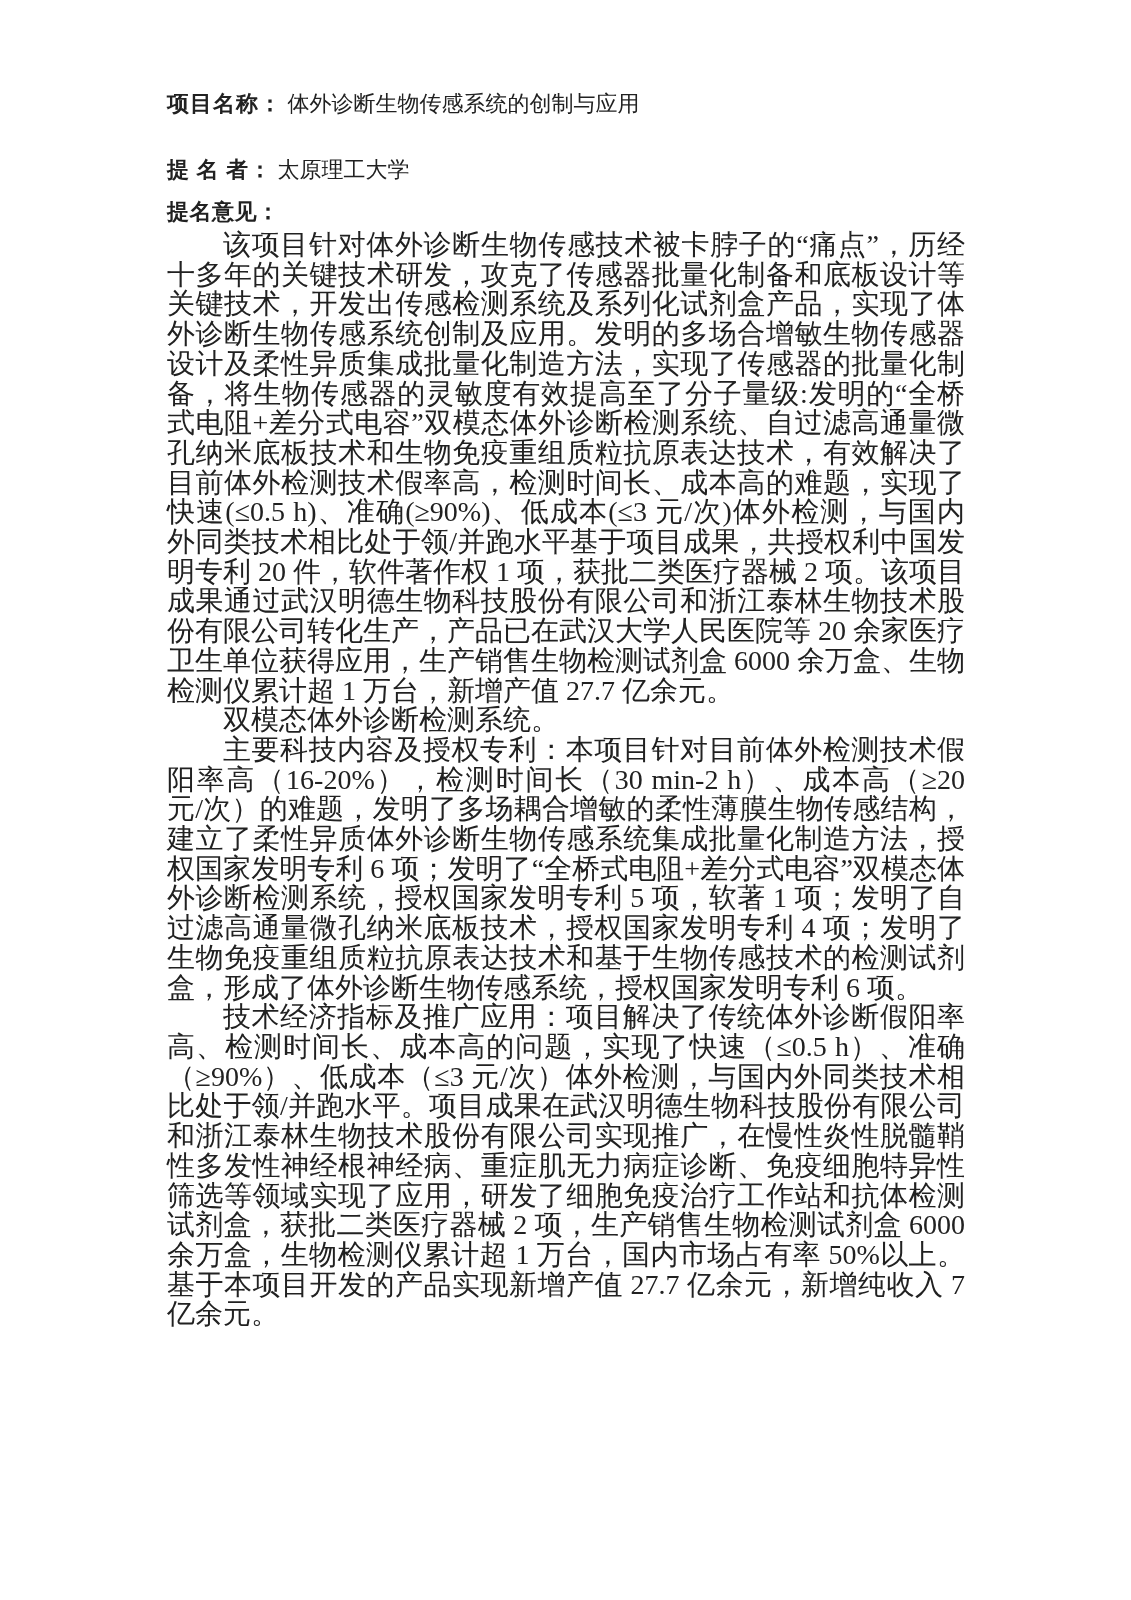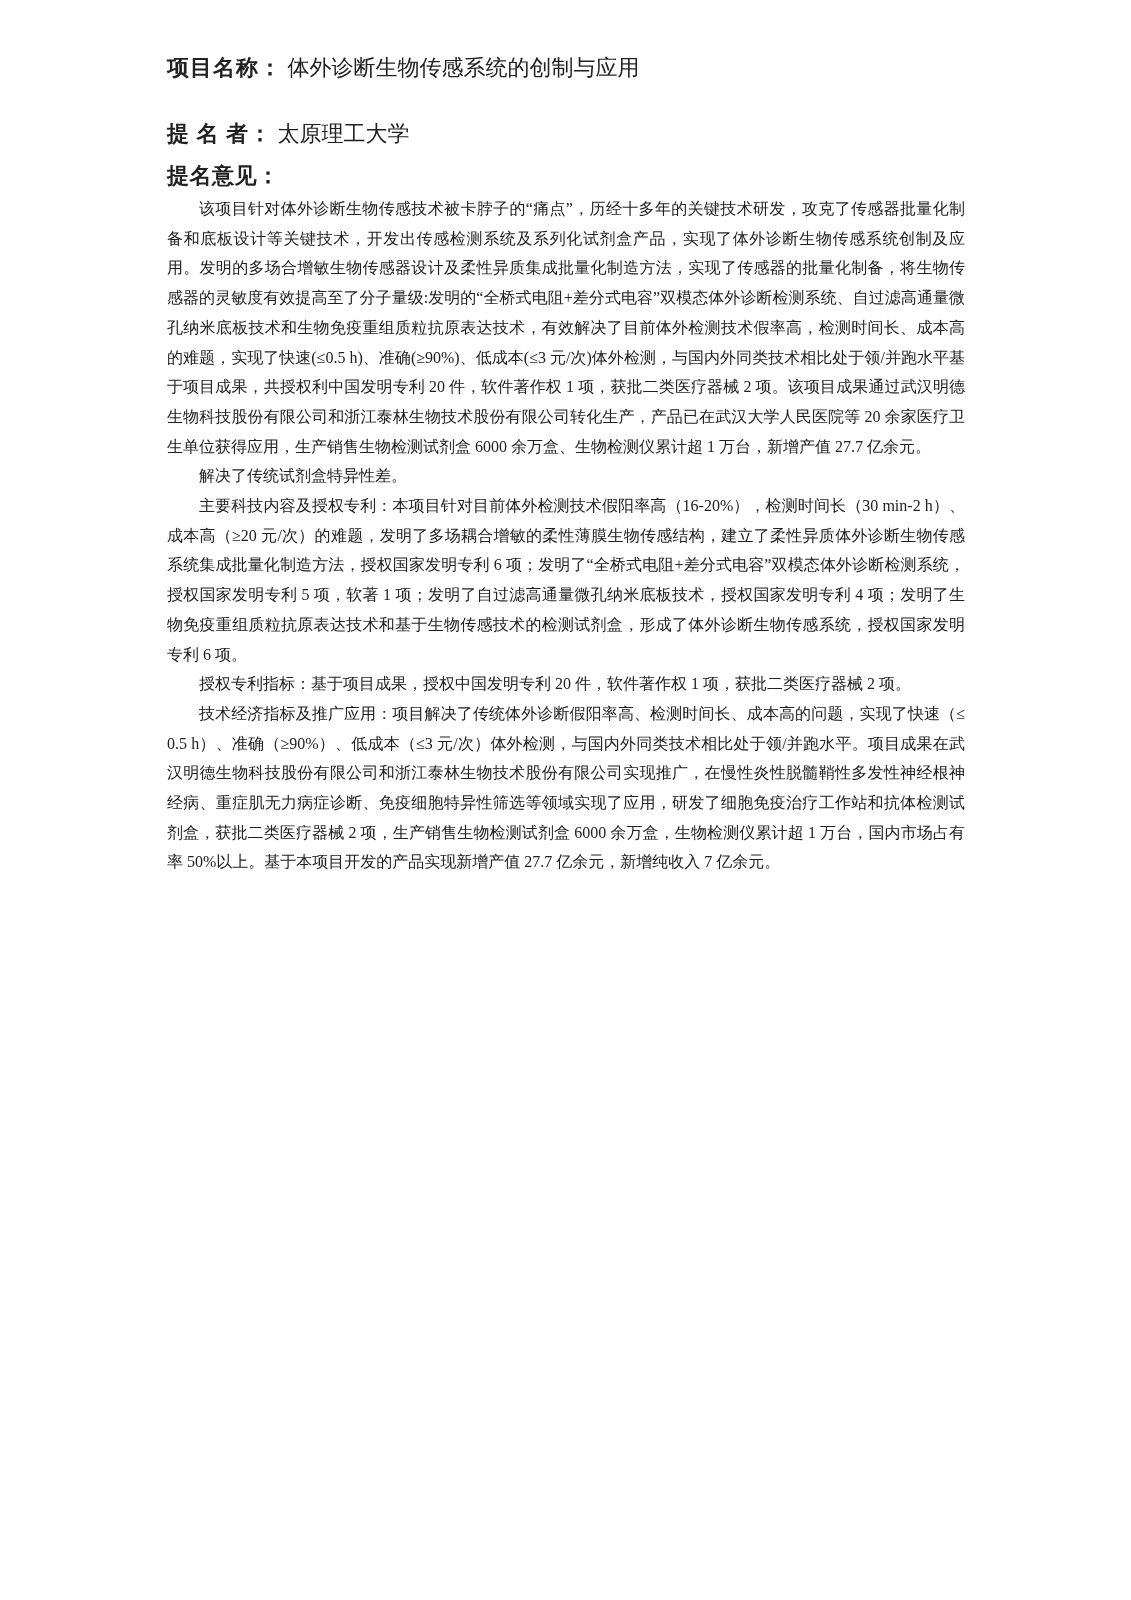--- a/index.html
+++ b/index.html
@@ -7,21 +7,21 @@
     padding: 0;
     background: #ffffff;
   }
   .doc-page {
     position: relative;
     width: 1131px;
     height: 1600px;
     margin: 0 auto;
     background: #ffffff;
     box-sizing: border-box;
-    padding: 54px 166px 0 167px;
+    padding: 90px 166px 0 167px;
     font-family: "Liberation Serif", "DejaVu Serif", serif;
     color: #212121;
     overflow: hidden;
   }
   .field-row {
     margin: 0 0 38px 0;
     font-size: 22px;
     line-height: 28px;
   }
   .field-row .field-label {
@@ -39,21 +39,21 @@
     font-size: 22px;
     line-height: 28px;
     font-weight: bold;
     letter-spacing: 0.5px;
   }
   .sec-heading.intro-heading {
     margin-top: 38px;
   }
   .para {
     margin: 0;
-    font-size: 16px;
+    font-size: 28px;
     line-height: 29.7px;
     text-align: justify;
     text-indent: 2em;
     word-break: break-all;
   }
 </style>
 </head>
 <body>
 
 <div class="doc-page">
@@ -64,20 +64,19 @@
   </p>
 
   <p class="field-row nominator-row">
     <span class="field-label">提 名 者：</span>
     <span class="field-value">太原理工大学</span>
   </p>
 
   <h3 class="sec-heading">提名意见：</h3>
 
   <p class="para">该项目针对体外诊断生物传感技术被卡脖子的“痛点”，历经十多年的关键技术研发，攻克了传感器批量化制备和底板设计等关键技术，开发出传感检测系统及系列化试剂盒产品，实现了体外诊断生物传感系统创制及应用。发明的多场合增敏生物传感器设计及柔性异质集成批量化制造方法，实现了传感器的批量化制备，将生物传感器的灵敏度有效提高至了分子量级:发明的“全桥式电阻+差分式电容”双模态体外诊断检测系统、自过滤高通量微孔纳米底板技术和生物免疫重组质粒抗原表达技术，有效解决了目前体外检测技术假率高，检测时间长、成本高的难题，实现了快速(≤0.5 h)、准确(≥90%)、低成本(≤3 元/次)体外检测，与国内外同类技术相比处于领/并跑水平基于项目成果，共授权利中国发明专利 20 件，软件著作权 1 项，获批二类医疗器械 2 项。该项目成果通过武汉明德生物科技股份有限公司和浙江泰林生物技术股份有限公司转化生产，产品已在武汉大学人民医院等 20 余家医疗卫生单位获得应用，生产销售生物检测试剂盒 6000 余万盒、生物检测仪累计超 1 万台，新增产值 27.7 亿余元。</p>
-  <p class="para">解决了传统试剂盒特异性差。</p>
+  <p class="para">双模态体外诊断检测系统。</p>
 
 
   <p class="para">主要科技内容及授权专利：本项目针对目前体外检测技术假阳率高（16-20%），检测时间长（30 min-2 h）、成本高（≥20 元/次）的难题，发明了多场耦合增敏的柔性薄膜生物传感结构，建立了柔性异质体外诊断生物传感系统集成批量化制造方法，授权国家发明专利 6 项；发明了“全桥式电阻+差分式电容”双模态体外诊断检测系统，授权国家发明专利 5 项，软著 1 项；发明了自过滤高通量微孔纳米底板技术，授权国家发明专利 4 项；发明了生物免疫重组质粒抗原表达技术和基于生物传感技术的检测试剂盒，形成了体外诊断生物传感系统，授权国家发明专利 6 项。</p>
-  <p class="para">授权专利指标：基于项目成果，授权中国发明专利 20 件，软件著作权 1 项，获批二类医疗器械 2 项。</p>
   <p class="para">技术经济指标及推广应用：项目解决了传统体外诊断假阳率高、检测时间长、成本高的问题，实现了快速（≤0.5 h）、准确（≥90%）、低成本（≤3 元/次）体外检测，与国内外同类技术相比处于领/并跑水平。项目成果在武汉明德生物科技股份有限公司和浙江泰林生物技术股份有限公司实现推广，在慢性炎性脱髓鞘性多发性神经根神经病、重症肌无力病症诊断、免疫细胞特异性筛选等领域实现了应用，研发了细胞免疫治疗工作站和抗体检测试剂盒，获批二类医疗器械 2 项，生产销售生物检测试剂盒 6000 余万盒，生物检测仪累计超 1 万台，国内市场占有率 50%以上。基于本项目开发的产品实现新增产值 27.7 亿余元，新增纯收入 7 亿余元。</p>
 
 </div>
 
 </body></html>

